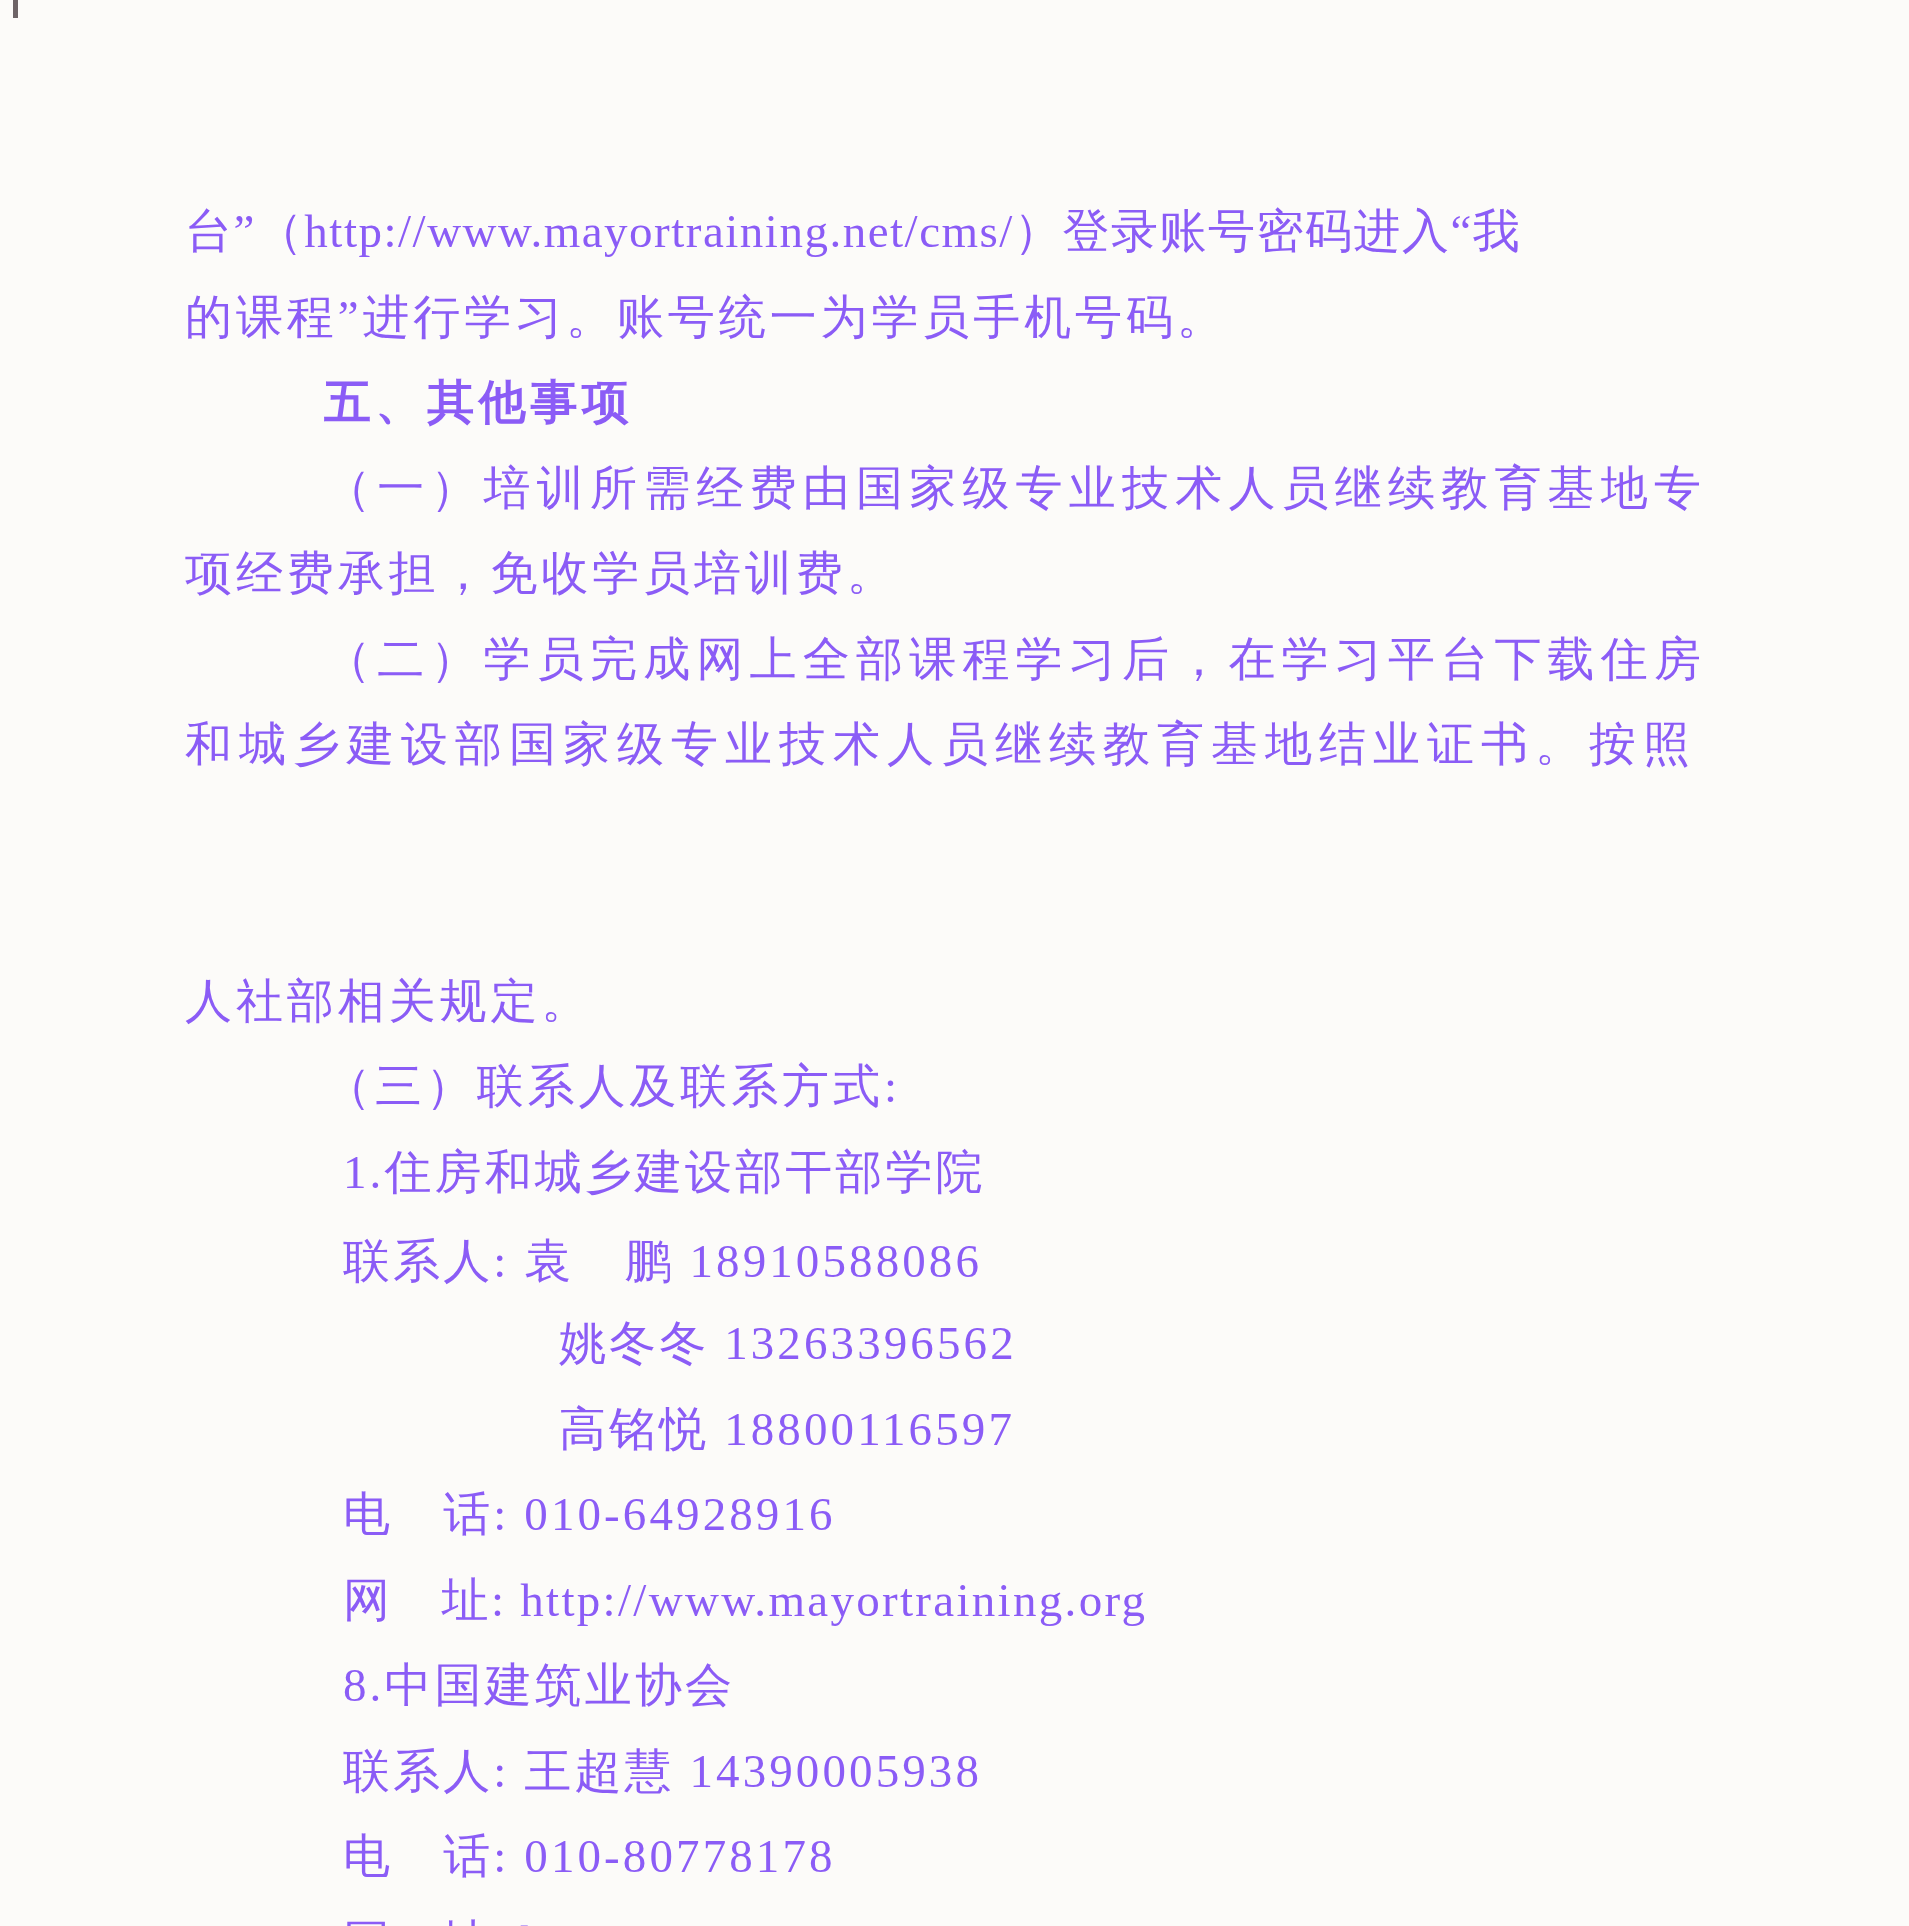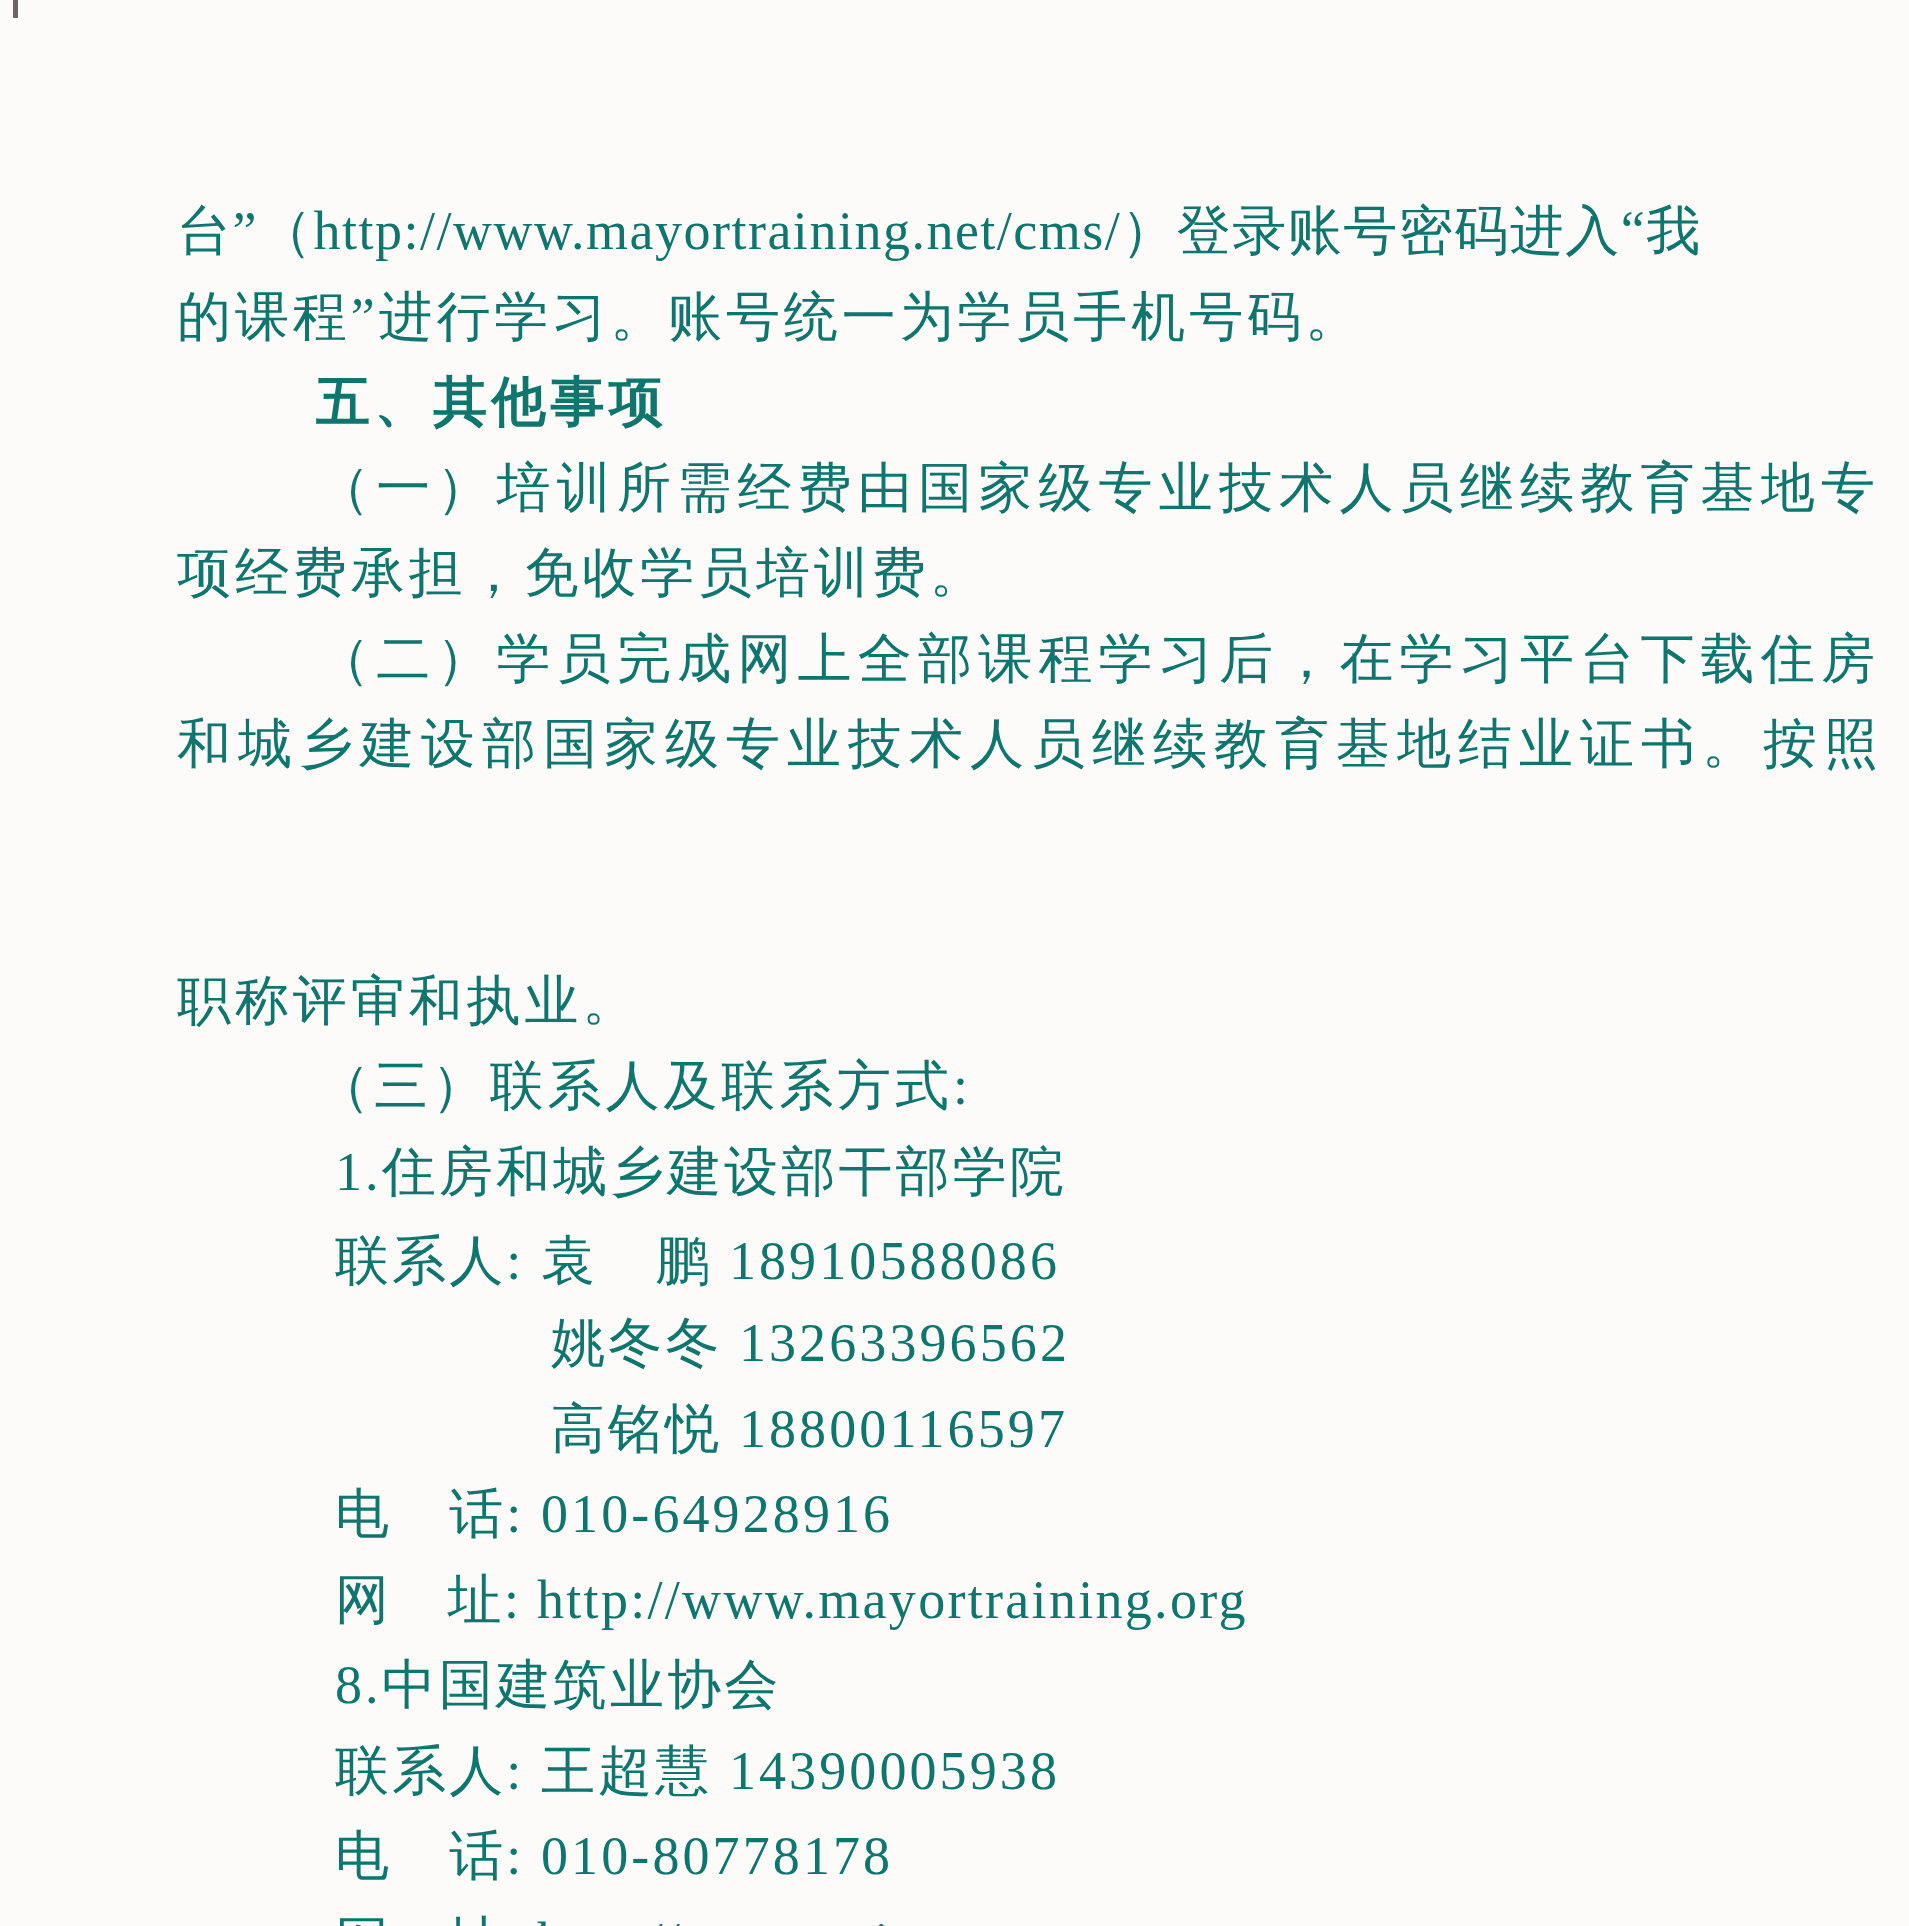--- a/index.html
+++ b/index.html
@@ -9,23 +9,24 @@
     width:1910px;
     height:2703px;
     background:#fcfbf9;
     overflow:hidden;
     font-family:"Liberation Serif","DejaVu Serif",serif;
     color:#161616;
   }
   .tline{
     position:absolute;
     white-space:nowrap;
-    font-size:54px;
+    font-size:47px;
     line-height:58px;
-    color:#0f766e;
+    color:#8b5cf6;
+    margin-left:8px;
   }
   .bold{font-weight:bold;}
   .ls4{letter-spacing:1.5px;}
   .ls6{letter-spacing:2.3px;}
   .ls8{letter-spacing:3.1px;}
   .ls10{letter-spacing:3.9px;}
   .ls12{letter-spacing:4.6px;}
   .ls16{letter-spacing:6.2px;}
   .ls18{letter-spacing:7px;}
   .ls22{letter-spacing:8.5px;}
@@ -44,21 +45,21 @@
 
   <div class="corner-mark"></div>
 
   <div class="tline ls4" style="left:177px;top:202px;">台”（http://www.mayortraining.net/cms/）登录账号密码进入“我</div>
   <div class="tline ls10" style="left:177px;top:288px;">的课程”进行学习。账号统一为学员手机号码。</div>
   <div class="tline ls12 bold" style="left:316px;top:373px;">五、其他事项</div>
   <div class="tline ls16" style="left:316px;top:459px;">（一）培训所需经费由国家级专业技术人员继续教育基地专</div>
   <div class="tline ls16" style="left:316px;top:630px;">（二）学员完成网上全部课程学习后，在学习平台下载住房</div>
   <div class="tline ls10" style="left:177px;top:544px;">项经费承担，免收学员培训费。</div>
   <div class="tline ls18" style="left:177px;top:715px;">和城乡建设部国家级专业技术人员继续教育基地结业证书。按照</div>
-  <div class="tline ls10" style="left:177px;top:972px;">职称评审和执业。</div>
+  <div class="tline ls10" style="left:177px;top:972px;">人社部相关规定。</div>
   <div class="tline ls10" style="left:316px;top:1057px;">（三）联系人及联系方式:</div>
   <div class="tline ls8" style="left:335px;top:1143px;">1.住房和城乡建设部干部学院</div>
   <div class="tline ls8" style="left:335px;top:1232px;text-align:right;">联系人: 袁　鹏 18910588086</div>
   <div class="tline ls8" style="left:551px;top:1314px;">姚冬冬 13263396562</div>
   <div class="tline ls8" style="left:551px;top:1400px;">高铭悦 18800116597</div>
   <div class="tline ls8" style="left:335px;top:1485px;">电　话: 010-64928916</div>
   <div class="tline ls6" style="left:335px;top:1571px;">网　址: http://www.mayortraining.org</div>
   <div class="tline ls8" style="left:335px;top:1656px;">8.中国建筑业协会</div>
   <div class="tline ls8" style="left:335px;top:1742px;">联系人: 王超慧  14390005938</div>
   <div class="tline ls8" style="left:335px;top:1827px;">电　话: 010-80778178</div>

